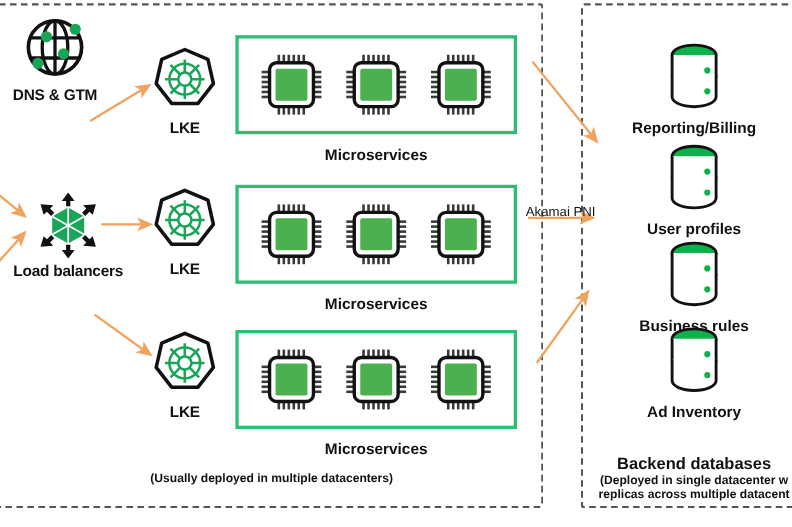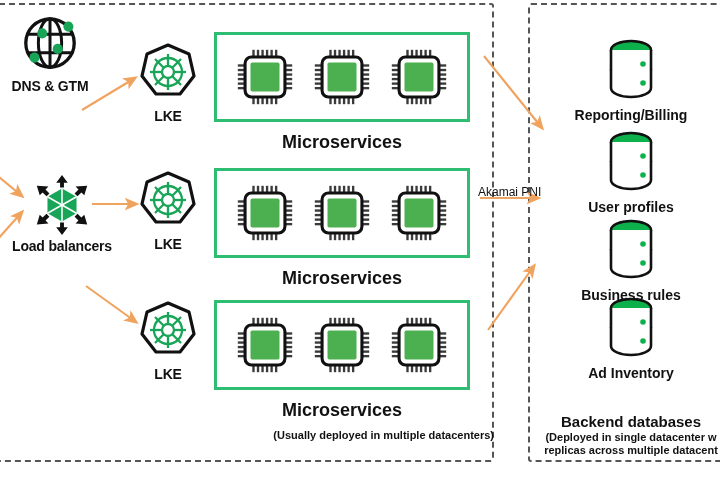--- a/index.html
+++ b/index.html
@@ -64,21 +64,21 @@
     height: 100%;
     display: flex;
     align-items: center;
     justify-content: space-evenly;
   }
   .ms-caption {
     position: absolute;
     width: 100%;
     text-align: center;
     font-weight: bold;
-    font-size: 18px;
+    font-size: 14px;
     color: #111111;
     white-space: nowrap;
   }
 
   
   .db-item {
     position: absolute;
     text-align: center;
     width: 200px;
   }
@@ -100,21 +100,20 @@
     font-size: 15px;
     color: #111111;
     white-space: nowrap;
   }
   .caption .sub {
     font-weight: bold;
     font-size: 11px;
     color: #111111;
     white-space: nowrap;
     margin-top: 1px;
-    text-align: right;
   }
   #caption-backend {
     left: 528px;
     top: 413px;
     width: 206px;
     overflow: hidden;
   }
   #caption-backend .sub { text-align: center; }
   #caption-clusters {
     left: 0px;

